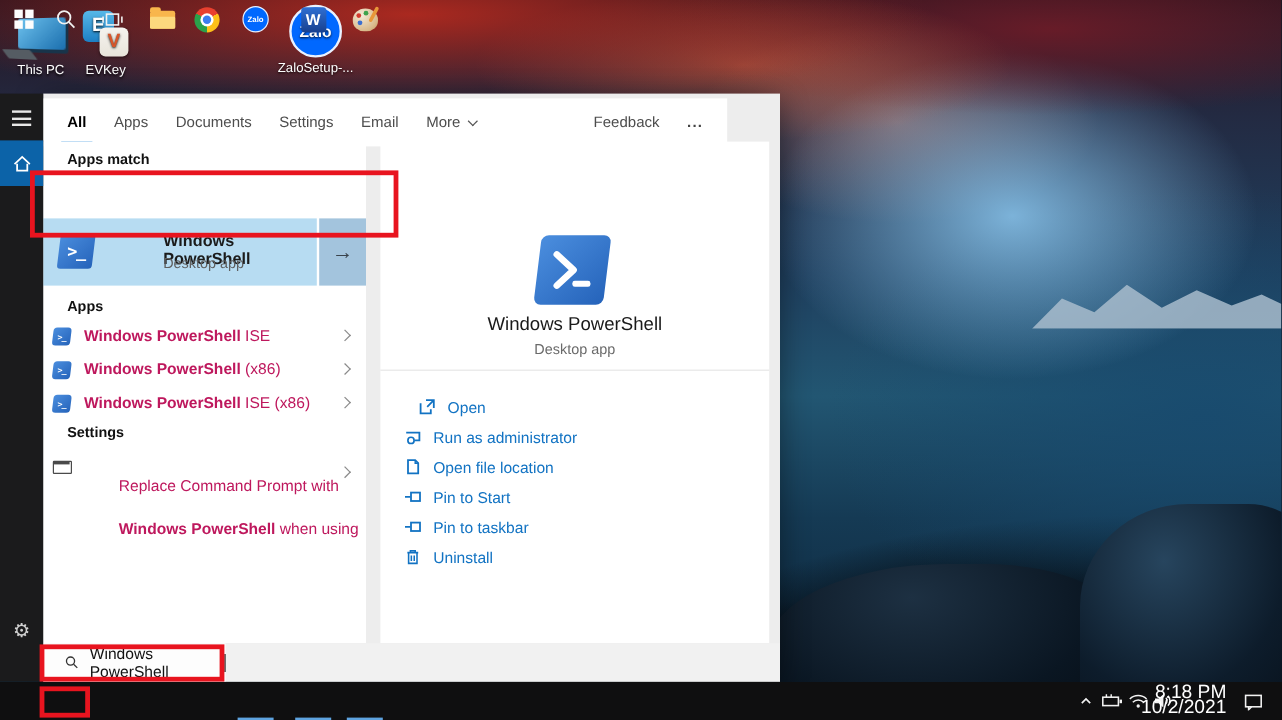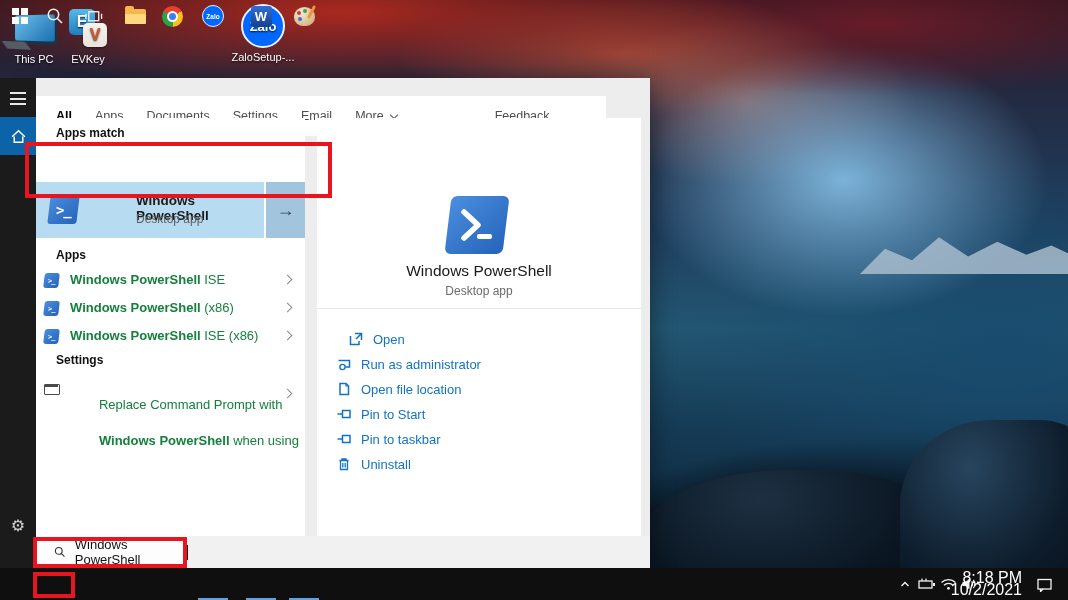--- a/index.html
+++ b/index.html
@@ -38,21 +38,21 @@
   .evkey-e { position:absolute; left:0; top:0; width:26px; height:26px; background:linear-gradient(180deg,#57b8e8,#1d7fc4);
     border-radius:5px; color:#fff; font-weight:bold; font-size:16px; line-height:26px; }
   .evkey-v { position:absolute; right:0; bottom:0; width:24px; height:24px; background:linear-gradient(180deg,#f5f3ef,#e8e4da);
     border-radius:5px; color:#d8552a; font-weight:bold; font-size:16px; line-height:24px; box-shadow:0 1px 2px rgba(0,0,0,.4); }
   .zalo-circle { width:44px; height:44px; border-radius:50%; background:#0068ff; border:2px solid #eaf2ff;
     color:#fff; font-weight:bold; font-size:13px; display:flex; align-items:center; justify-content:center; }
 
   
   .swin { position:absolute; left:36px; top:78px; width:614px; height:490px; background:#ededed;
     box-shadow:0 6px 24px rgba(0,0,0,.45); }
-  .tabs { position:absolute; left:0; top:18px; width:570px; height:40px; background:#fff; display:flex;
+  .tabs { position:absolute; left:0; top:4px; width:570px; height:40px; background:#fff; display:flex;
     align-items:center; padding:0 20px; gap:23px; font-size:12.5px; color:#4d4d4d; }
   .tab { cursor:default; }
   .tab.active { font-weight:bold; color:#000; position:relative; }
   .tab.active:after { content:""; position:absolute; left:-5px; right:-5px; bottom:-12px; height:3px; background:#0078d7; }
   .tab-more { display:flex; align-items:center; gap:7px; }
   .chev-down { width:6px; height:6px; border-right:1.5px solid #555; border-bottom:1.5px solid #555;
     transform:rotate(45deg); margin-top:-3px; }
   .tab-feedback { margin-left:auto; }
   .tab-ellipsis { color:#444; letter-spacing:1px; font-weight:bold; }
 
@@ -64,21 +64,21 @@
   .bm-arrowbox { position:absolute; left:230px; top:64px; width:39px; height:56px; background:#a3c4dd;
     display:flex; align-items:center; justify-content:center; font-size:18px; color:#39434c; }
   .ps-icon { background:linear-gradient(135deg,#4b8ede,#2563ba); transform:skewX(-7deg); border-radius:3px;
     display:flex; align-items:center; justify-content:center; }
   .ps-glyph { font-family:"DejaVu Sans Mono",monospace; font-weight:bold; color:#fff; transform:skewX(7deg); letter-spacing:-1px; }
   .bm-title { position:absolute; left:100px; top:11px; font-size:13.5px; font-weight:bold; color:#1b1b1b; }
   .bm-sub { position:absolute; left:100px; top:30px; font-size:12px; color:#5f5f5f; }
 
   .app-row { position:absolute; left:0; width:269px; height:28px; }
   .app-row .ps-icon { position:absolute; left:8px; top:7px; width:15px; height:15px; }
-  .row-text { position:absolute; left:34px; top:6px; font-size:13px; color:#15803d; white-space:pre; }
+  .row-text { position:absolute; left:34px; top:6px; font-size:13px; color:#be185d; white-space:pre; }
   .row-text b { font-weight:bold; }
   .chev-right { position:absolute; right:14px; width:7px; height:7px; border-top:1.5px solid #8a8a8a;
     border-right:1.5px solid #8a8a8a; transform:rotate(45deg); }
   .cmd-icon { position:absolute; left:8px; top:12px; width:16px; height:11px; border:1.5px solid #4a4a4a; border-radius:1px; }
   .cmd-icon:after { content:""; position:absolute; left:0; top:0; width:13px; height:2px; background:#4a4a4a; }
 
   .detail-icon-wrap { position:absolute; left:131px; top:78px; width:58px; height:58px; }
   .detail-title { position:absolute; left:0; top:144px; width:324px; text-align:center; font-size:15.5px; color:#1a1a1a; }
   .detail-sub { position:absolute; left:0; top:166px; width:324px; text-align:center; font-size:12px; color:#6a6a6a; }
   .detail-divider { position:absolute; left:0; top:190px; width:324px; height:1px; background:#e7e7e7; }

